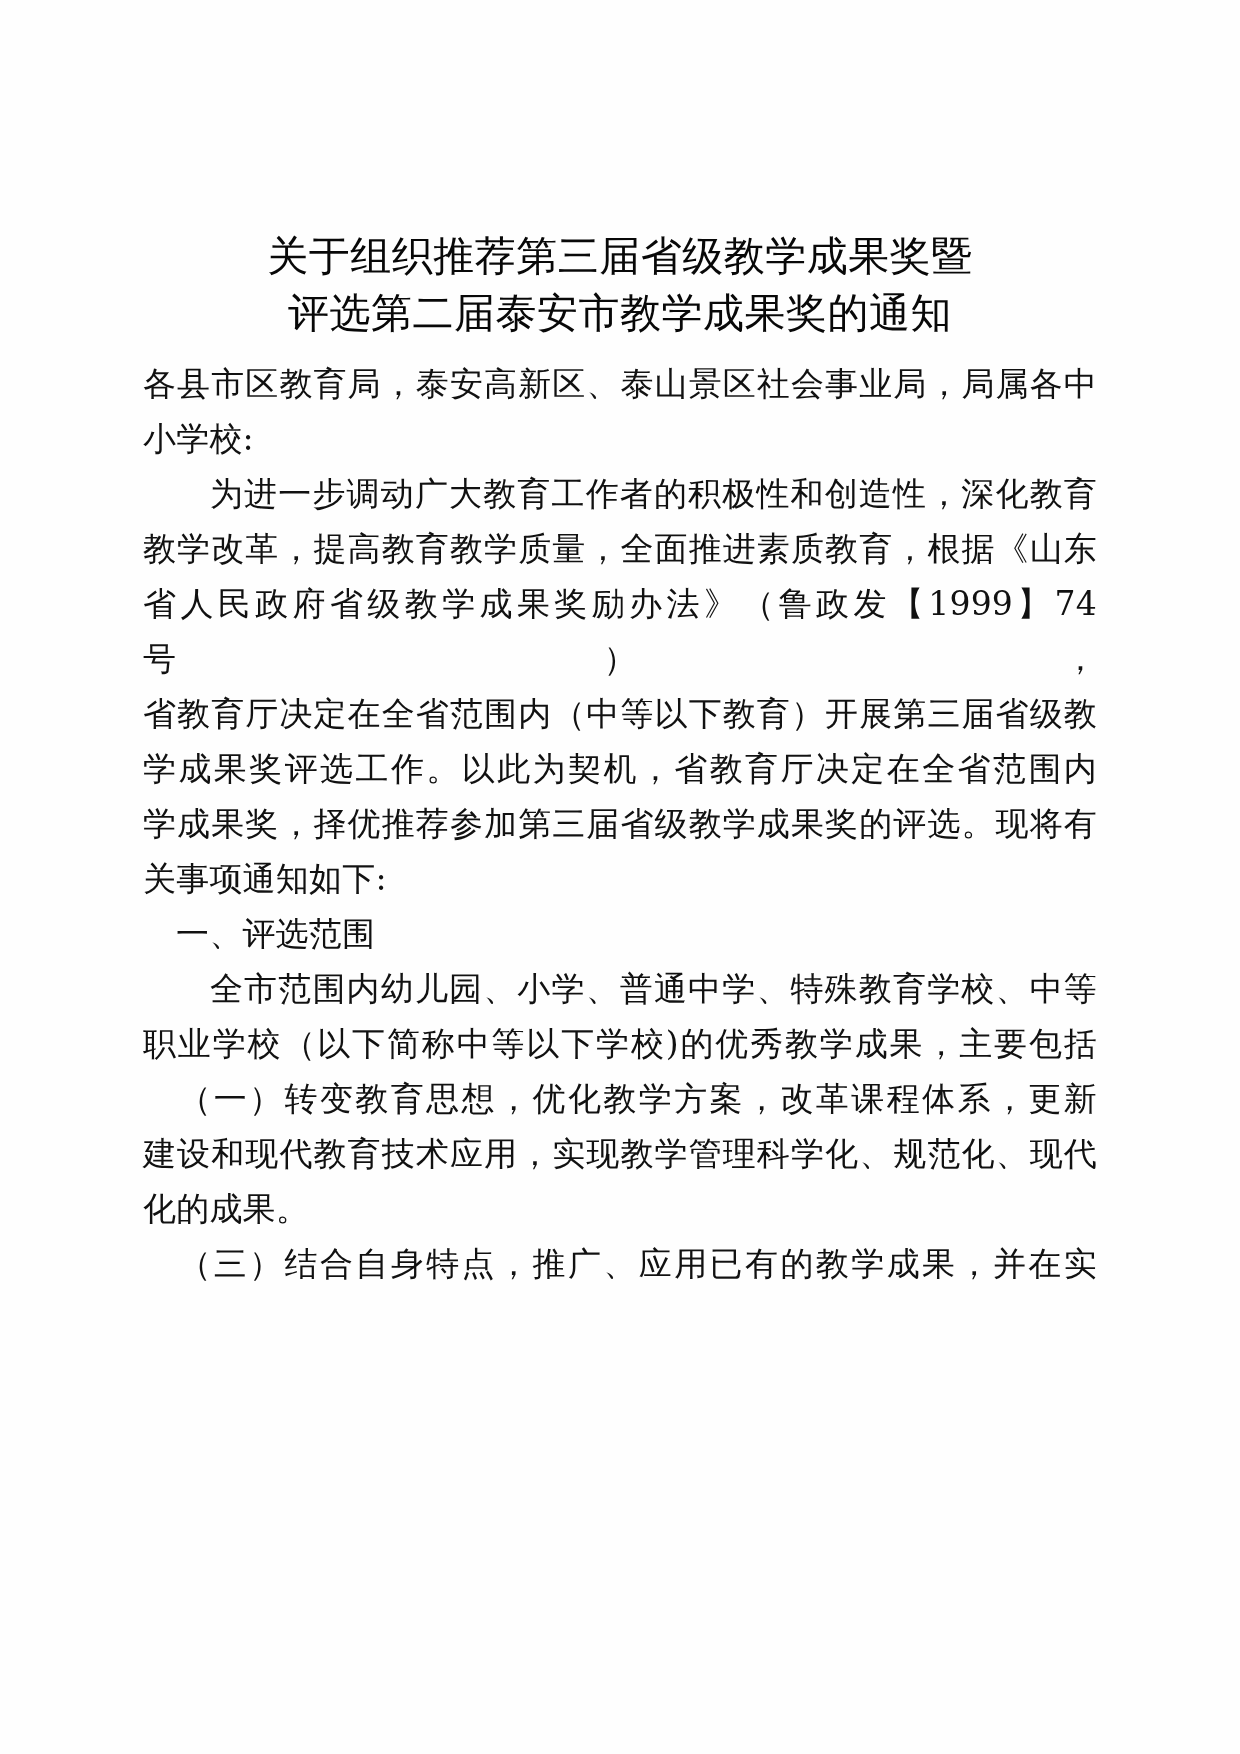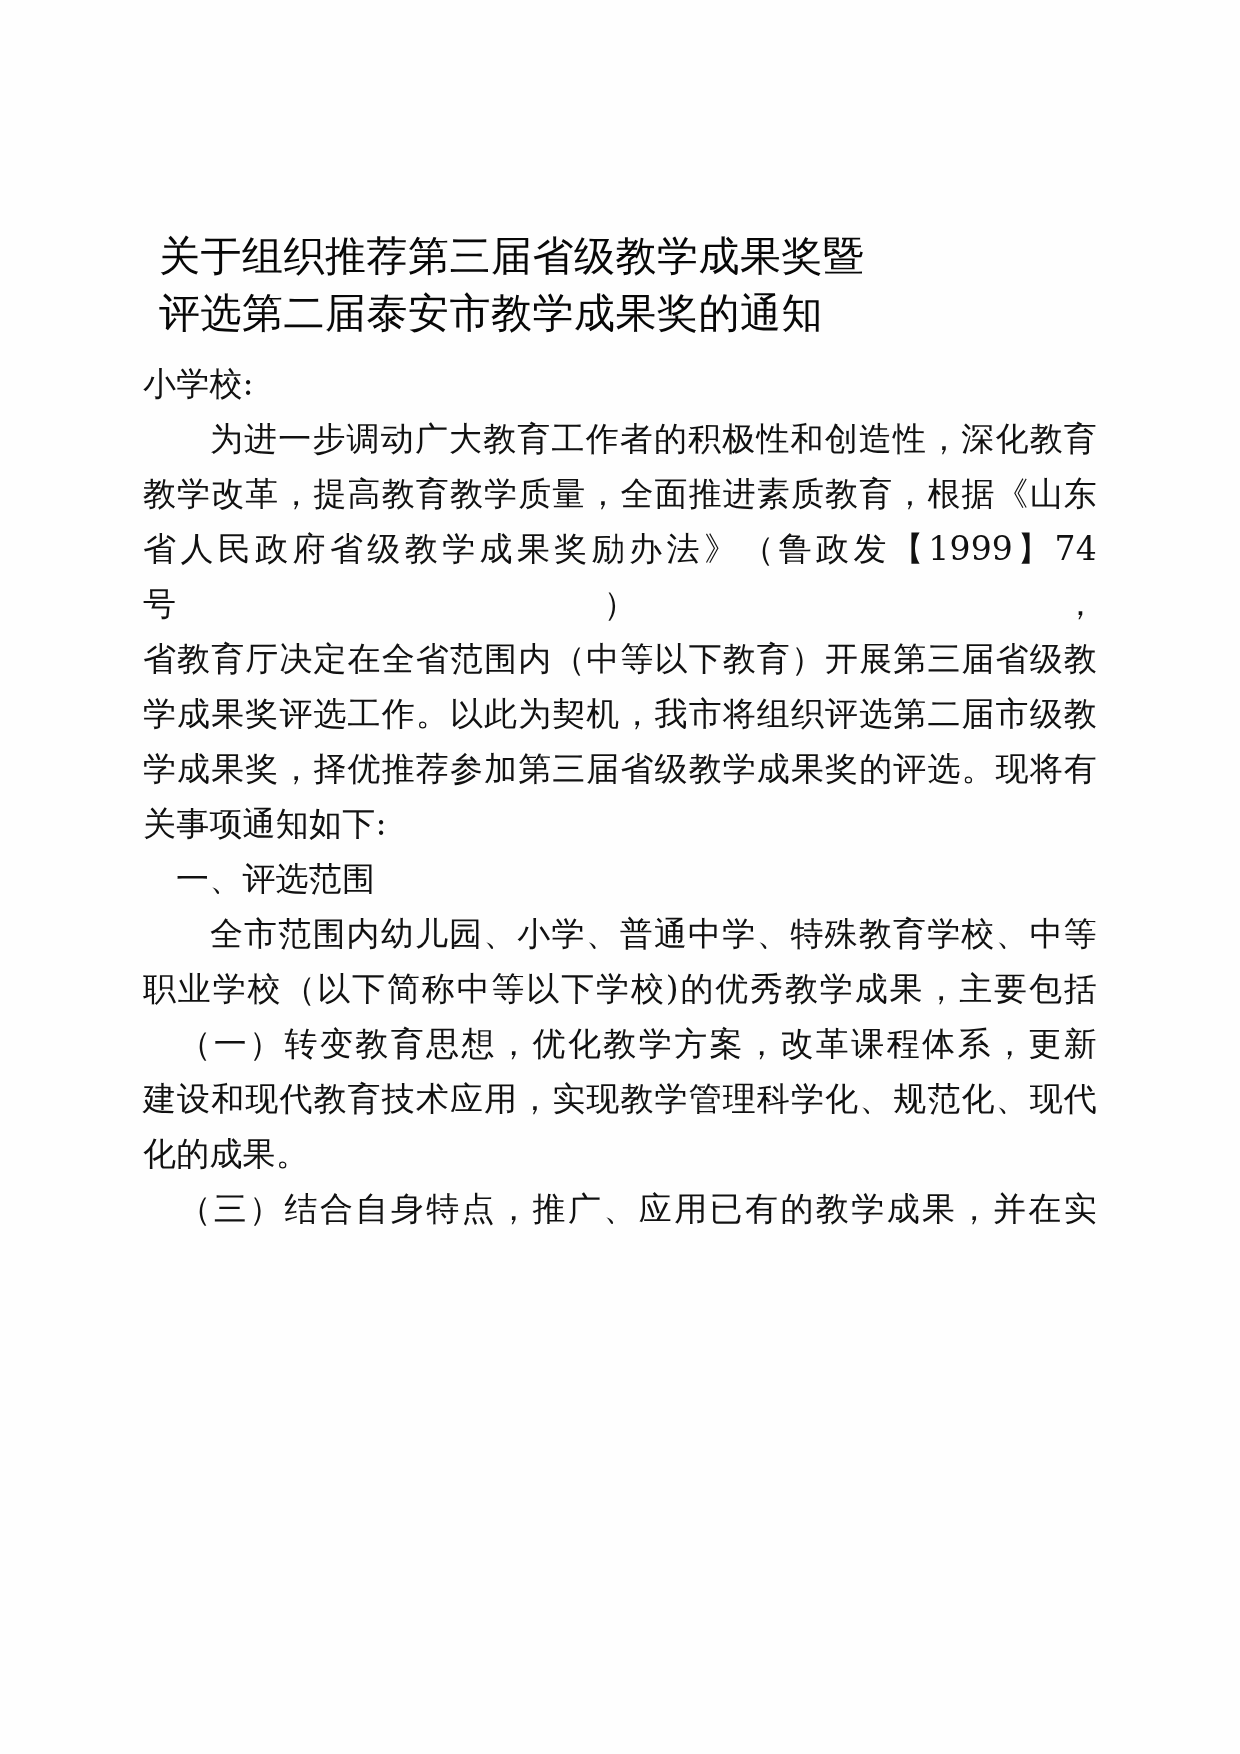--- a/index.html
+++ b/index.html
@@ -22,20 +22,21 @@
     left: 0;
     top: 0;
     width: 1240px;
     height: 1754px;
     background: #fefefe;
     box-sizing: border-box;
     padding: 228px 143px 0 143px;
   }
 
   .doc-title {
+    text-align: center;
     font-family: "DejaVu Serif", "Liberation Serif", serif;
     font-size: 41px;
     line-height: 57px;
     letter-spacing: 0.5px;
     font-weight: 400;
     color: #080808;
     margin: 0 0 14px 0;
     padding: 0 16px;
   }
   .doc-title .tline {
@@ -89,29 +90,30 @@
 <div class="page">
 
   <h1 class="doc-title">
     <span class="tline">关于组织推荐第三届省级教学成果奖暨</span>
     <span class="tline">评选第二届泰安市教学成果奖的通知</span>
   </h1>
 
   <div class="body-block">
 
     <div class="para">
+      <div class="line justify">各县市区教育局，泰安高新区、泰山景区社会事业局，局属各中</div>
       <div class="line last">小学校:</div>
     </div>
 
     <div class="para">
       <div class="line justify"><span class="sp"></span><span>为进一步调动广大教育工作者的积极性和创造性，深化教育</span></div>
       <div class="line justify">教学改革，提高教育教学质量，全面推进素质教育，根据《山东</div>
       <div class="line justify">省人民政府省级教学成果奖励办法》（鲁政发【1999】74号），</div>
       <div class="line justify">省教育厅决定在全省范围内（中等以下教育）开展第三届省级教</div>
-      <div class="line justify">学成果奖评选工作。以此为契机，我市将组织评选第二届市级教</div>
+      <div class="line justify">学成果奖评选工作。以此为契机，省教育厅决定在全省范围内</div>
       <div class="line justify">学成果奖，择优推荐参加第三届省级教学成果奖的评选。现将有</div>
       <div class="line last">关事项通知如下:</div>
     </div>
 
     <div class="para">
       <div class="line last"><span class="sp-half"></span><span>一、评选范围</span></div>
       <div class="line justify"><span class="sp"></span><span>全市范围内幼儿园、小学、普通中学、特殊教育学校、中等</span></div>
       <div class="line justify">职业学校（以下简称中等以下学校)的优秀教学成果，主要包括</div>
     </div>
 

